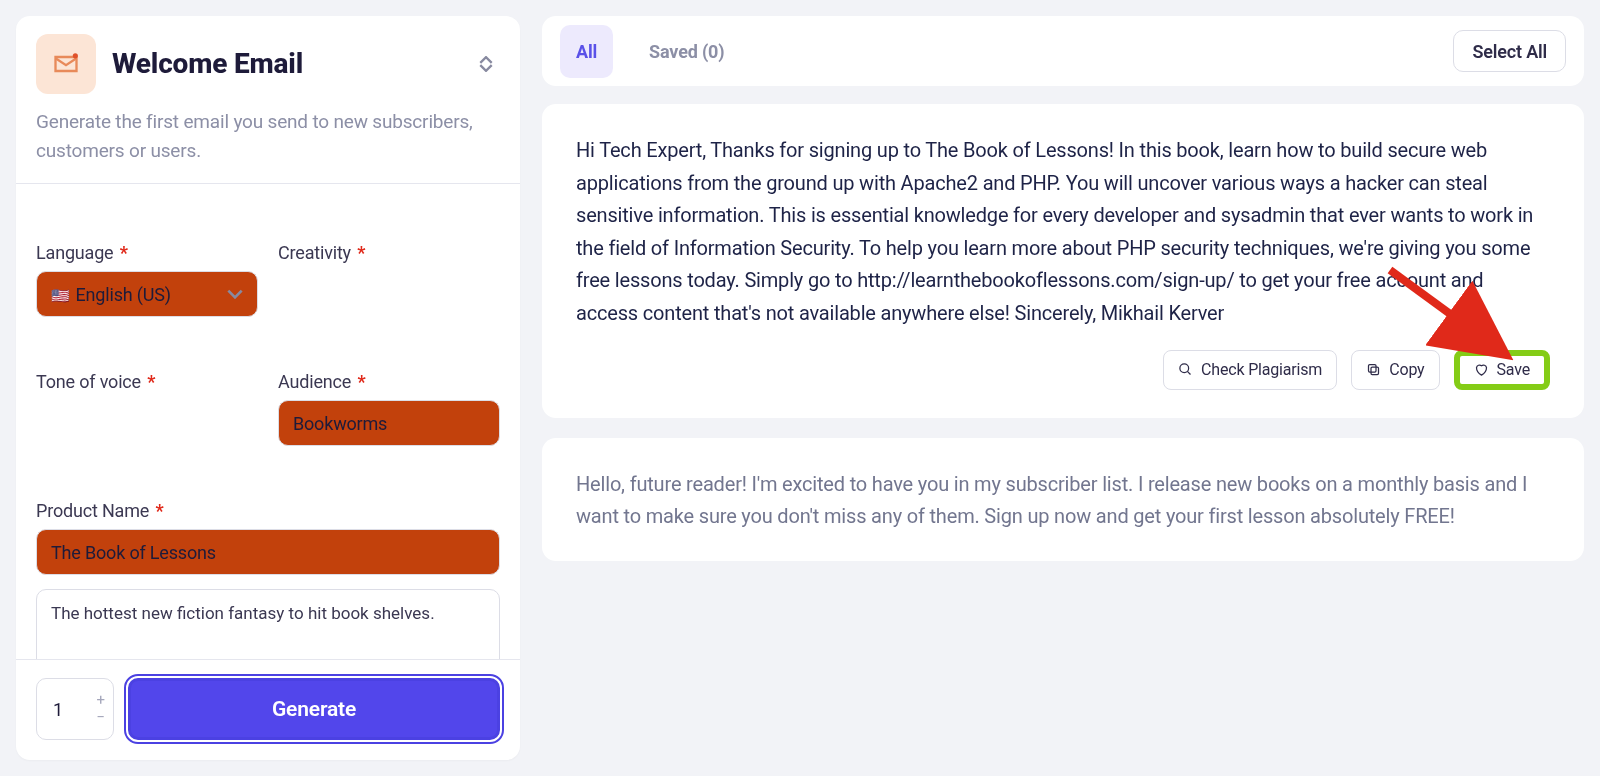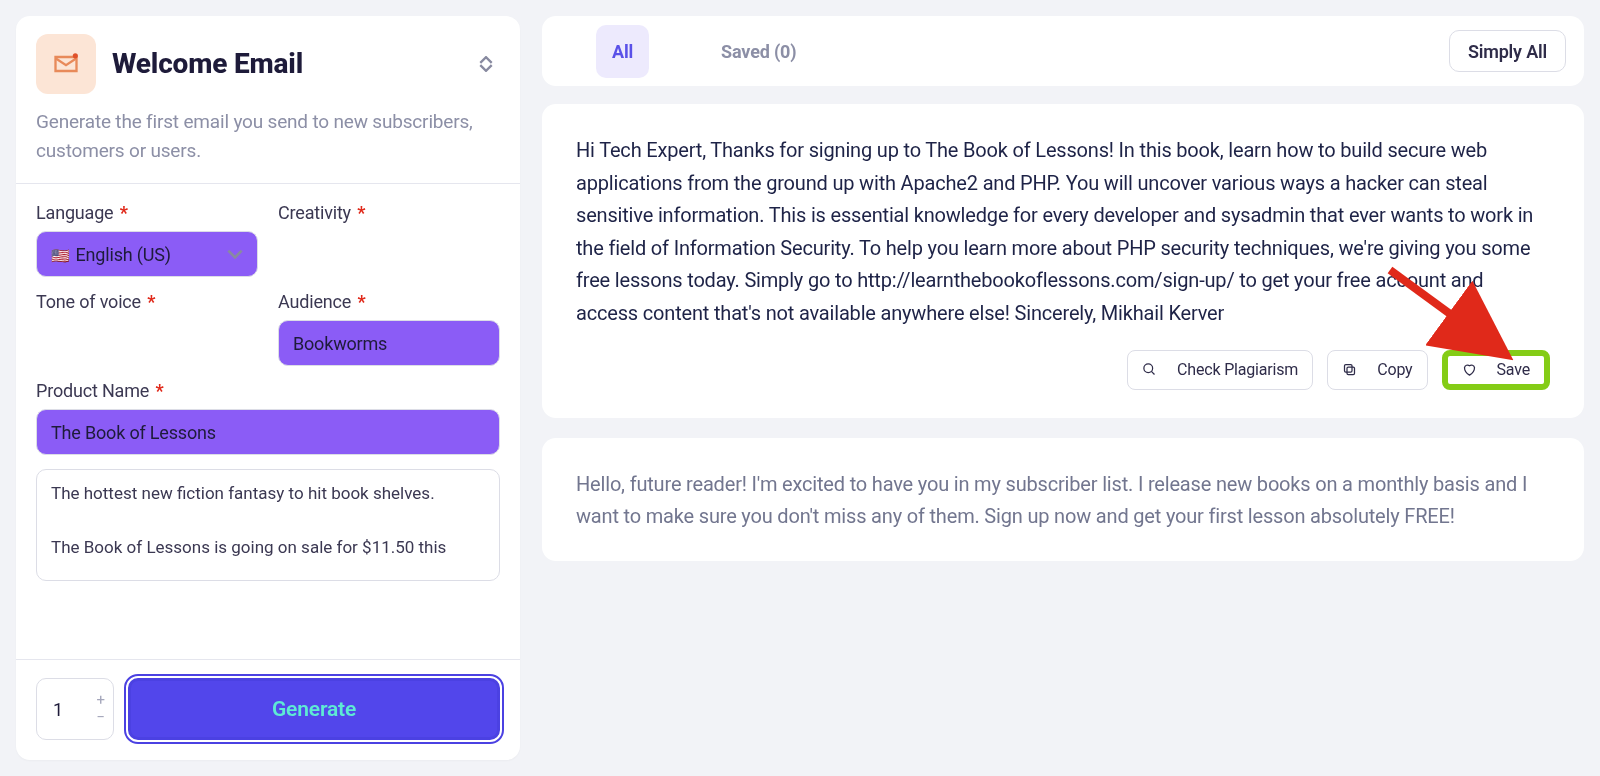--- a/index.html
+++ b/index.html
@@ -58,25 +58,25 @@
   .subtitle{
     color:var(--muted);
     padding:0 20px 18px 20px;
     font-size:19px;line-height:1.5;
     border-bottom:1px solid var(--border);
   }
   .form{padding:18px 20px 0 20px;flex:1;display:flex;flex-direction:column;gap:14px;overflow:hidden;}
   .row{display:flex;gap:20px;}
   .row > .field{flex:1;}
   .field{display:flex;flex-direction:column;gap:8px;}
-  .label{font-size:18px;color:#3b3852;}
+  .label{font-size:18px;color:#3b3852;margin-top:40px;}
   .label .req{color:var(--red);font-weight:700;margin-left:2px;}
   .select,.input{
     height:46px;border:1px solid var(--border2);border-radius:10px;
-    background:#8b5cf6;padding:0 14px;font-size:18px;color:var(--text);
+    background:#c2410c;padding:0 14px;font-size:18px;color:var(--text);
     display:flex;align-items:center;justify-content:space-between;
   }
   .select .chev{color:#888aa0;}
   .desc-head{display:flex;justify-content:space-between;align-items:center;}
   .counter{color:var(--teal);font-weight:700;font-size:17px;}
   .textarea{
     border:1px solid var(--border2);border-radius:10px;background:#fff;
     padding:10px 14px;font-size:17px;line-height:1.6;color:#3b3852;
     height:112px;overflow:hidden;position:relative;resize:none;
     font-family:inherit;width:100%;
@@ -89,52 +89,52 @@
   .stepper{
     width:78px;height:62px;border:1px solid var(--border2);border-radius:10px;
     background:#fff;display:flex;align-items:center;justify-content:space-between;
     padding:0 8px 0 16px;
   }
   .stepper .val{font-size:18px;}
   .stepper .arrows{display:flex;flex-direction:column;gap:2px;color:#a4a6bb;}
   .gen-btn{
     flex:1;height:62px;border-radius:10px;border:3px solid #4b41e2;
     outline:2px solid #4b41e2;outline-offset:2px;
-    background:#5246eb;color:#5eead4;font-size:21px;font-weight:600;
+    background:#5246eb;color:#ffffff;font-size:21px;font-weight:600;
     display:flex;align-items:center;justify-content:center;cursor:pointer;
   }
   
   .right{flex:1;display:flex;flex-direction:column;gap:18px;min-width:0;}
   .tabs{
     background:var(--card);border-radius:14px;height:70px;
     display:flex;align-items:center;padding:0 18px;gap:20px;
   }
   .tab{
     height:53px;border-radius:10px;padding:0 16px;
     display:flex;align-items:center;font-weight:700;font-size:18px;
-    color:var(--muted);cursor:pointer;margin-left:36px;
+    color:var(--muted);cursor:pointer;
   }
   .tab.active{background:var(--purple-light);color:var(--purple);}
   .tabs-spacer{flex:1;}
   .select-all{
     height:42px;border-radius:10px;border:1px solid var(--border2);
     padding:0 18px;display:flex;align-items:center;font-weight:600;
     font-size:18px;color:#2f2c49;cursor:pointer;
   }
   .results{flex:1;display:flex;flex-direction:column;gap:20px;padding:0 0 0 0;overflow:hidden;}
   .result{
     background:var(--card);border-radius:14px;padding:30px 34px 28px 34px;
     display:flex;flex-direction:column;gap:20px;
   }
   .result .body{font-size:20px;line-height:1.63;color:#1e2347;}
   .result.faded .body{color:#72768f;}
   .result .actions{display:flex;justify-content:flex-end;gap:14px;align-items:center;}
   .act-btn{
     height:40px;border:1px solid var(--border2);border-radius:8px;
-    padding:0 14px;background:#fff;display:flex;align-items:center;gap:20px;
+    padding:0 14px;background:#fff;display:flex;align-items:center;gap:8px;
     font-size:16px;color:#2f2c49;cursor:pointer;
   }
   .act-btn.highlight{border:6px solid #84cc16;}
   .arrow-annot{
     position:absolute;pointer-events:none;
   }
   .flag{font-size:15px;margin-right:6px;}
 </style>
 </head>
 <body>
@@ -216,21 +216,21 @@
       </div>
       <div class="gen-btn">Generate</div>
     </div>
   </div>
 
   <div class="right">
     <div class="tabs">
       <div class="tab active">All</div>
       <div class="tab">Saved (0)</div>
       <div class="tabs-spacer"></div>
-      <div class="select-all">Simply All</div>
+      <div class="select-all">Select All</div>
     </div>
 
     <div class="results">
       <div class="result" style="position:relative;">
         <div class="body">Hi Tech Expert, Thanks for signing up to The Book of Lessons! In this book, learn how to build secure web applications from the ground up with Apache2 and PHP. You will uncover various ways a hacker can steal sensitive information. This is essential knowledge for every developer and sysadmin that ever wants to work in the field of Information Security. To help you learn more about PHP security techniques, we're giving you some free lessons today. Simply go to http://learnthebookoflessons.com/sign-up/ to get your free account and access content that's not available anywhere else! Sincerely, Mikhail Kerver</div>
         <div class="actions">
           <div class="act-btn">
             <svg width="15" height="15" viewBox="0 0 24 24">
                 <circle cx="10" cy="10" r="7" fill="none" stroke="currentColor" stroke-width="2"></circle>
                 <path d="M15 15l5 5" stroke="currentColor" stroke-width="2"></path>

